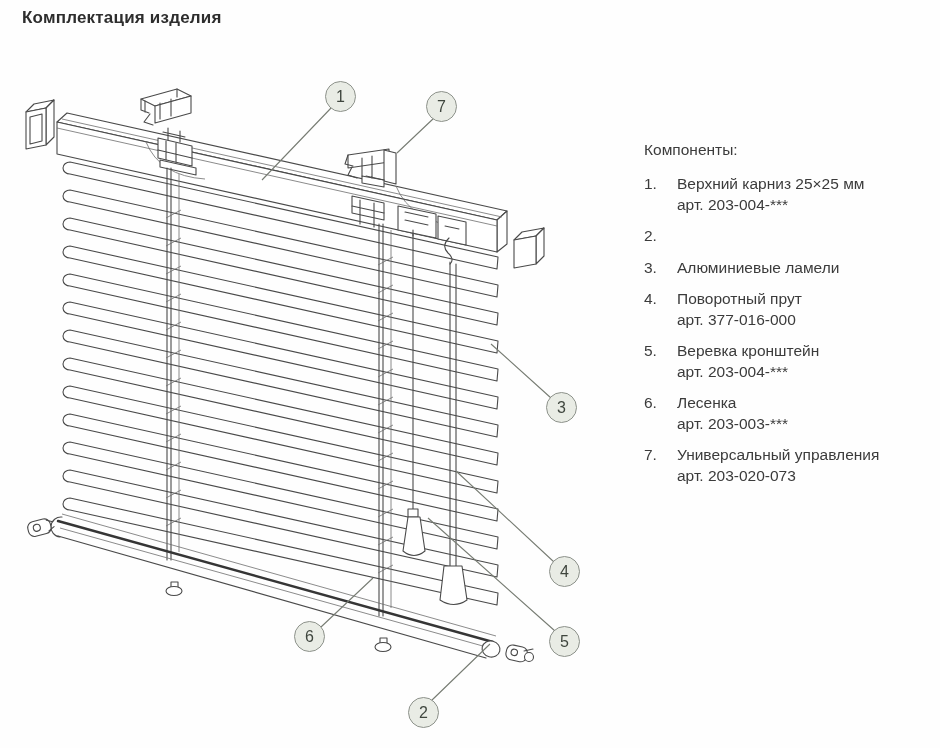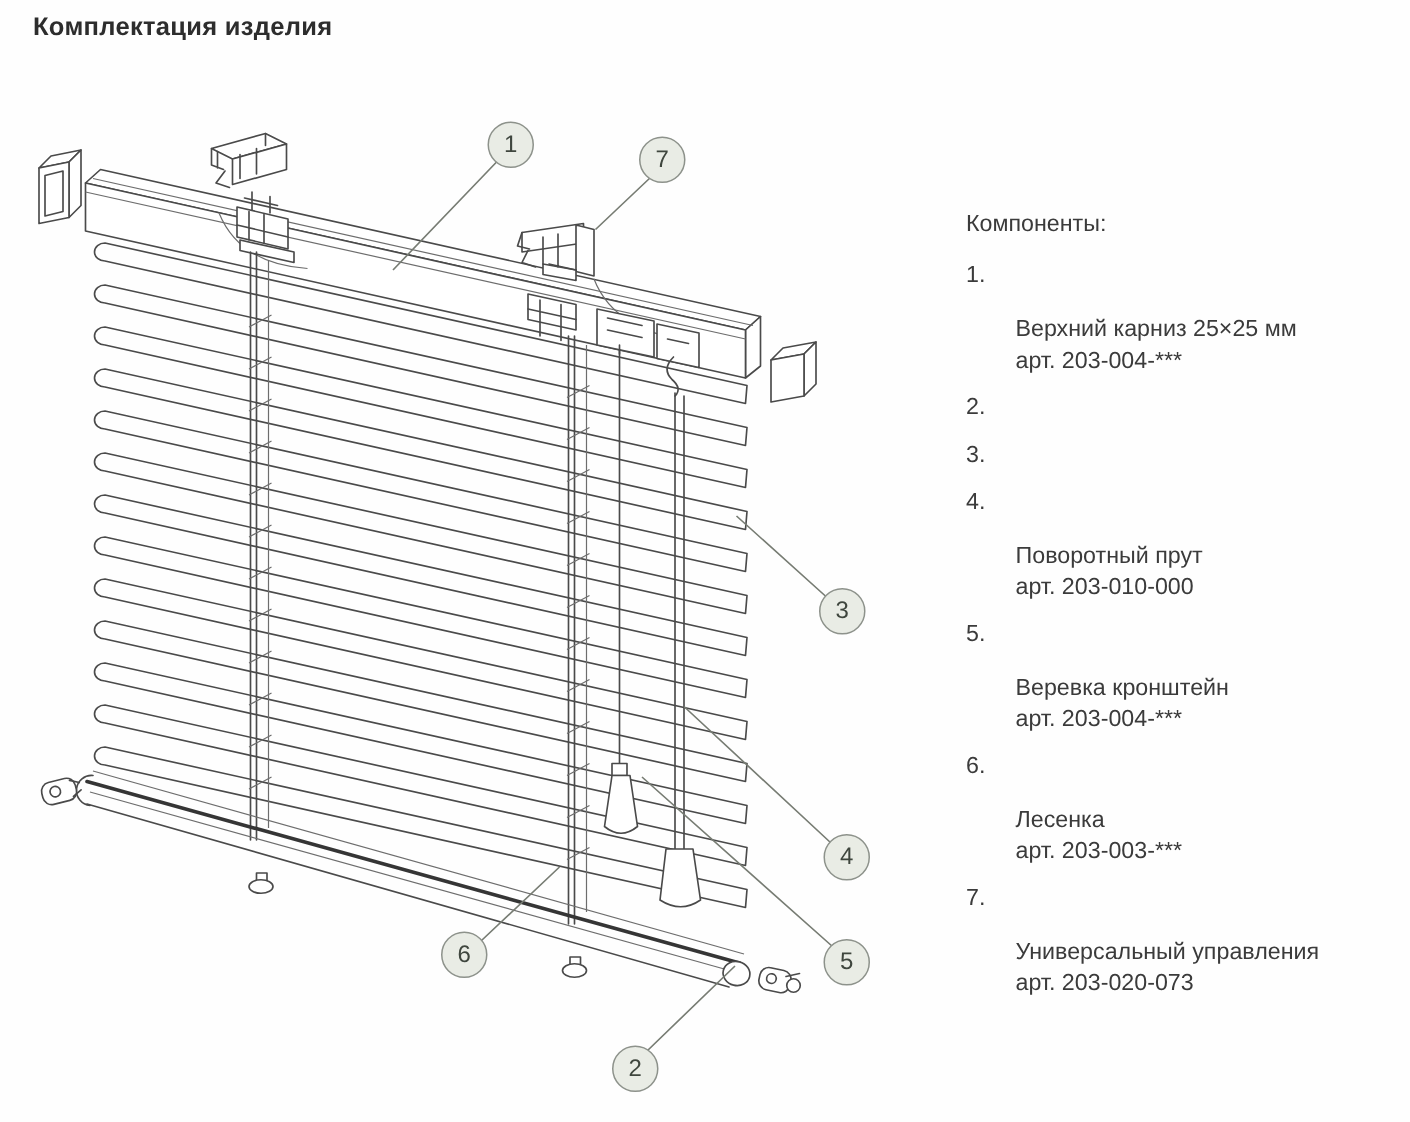--- a/index.html
+++ b/index.html
@@ -13,21 +13,21 @@
   .lt{stroke:#6d6d6d;stroke-width:.8;fill:none;}
   .lk{stroke:#353535;stroke-width:2.4;fill:none;stroke-linecap:round;}
   .ld{stroke:#777c73;stroke-width:1.1;fill:none;}
   .callout{position:absolute;width:31px;height:31px;border-radius:50%;background:#e9ece5;
            border:1.6px solid #8d928b;box-sizing:border-box;display:flex;align-items:center;
            justify-content:center;font-size:16px;color:#3f463e;}
   .legend{position:absolute;left:644px;top:140px;width:292px;color:#3b3b3b;font-size:15.5px;}
   .legend-heading{margin:0 0 14px 0;line-height:20px;}
   .l-item{display:flex;margin-bottom:11px;line-height:20.5px;}
   .l-num{width:33px;flex:none;}
-  .l-txt{flex:1;margin-top:36px;}
+  .l-txt{flex:1;}
   .l-art:empty{display:none;}
 </style>
 </head>
 <body>
 
 <div class="stage">
 
   <h1 class="page-title">Комплектация изделия</h1>
 
   <svg class="diagram" width="940" height="748" viewBox="0 0 940 748" xmlns="http://www.w3.org/2000/svg">
@@ -200,26 +200,30 @@
       <span class="l-txt">
         <div class="l-name">Верхний карниз 25×25 мм</div>
         <div class="l-art">арт. 203-004-***</div>
       </span>
     </div>
     <div class="l-item">
       <span class="l-num">2.</span>
     </div>
     <div class="l-item">
       <span class="l-num">3.</span>
+      <span class="l-txt">
+        <div class="l-name">Алюминиевые ламели</div>
+
+      </span>
     </div>
     <div class="l-item">
       <span class="l-num">4.</span>
       <span class="l-txt">
         <div class="l-name">Поворотный прут</div>
-        <div class="l-art">арт. 203-010-000</div>
+        <div class="l-art">арт. 377-016-000</div>
       </span>
     </div>
     <div class="l-item">
       <span class="l-num">5.</span>
       <span class="l-txt">
         <div class="l-name">Веревка кронштейн</div>
         <div class="l-art">арт. 203-004-***</div>
       </span>
     </div>
     <div class="l-item">

